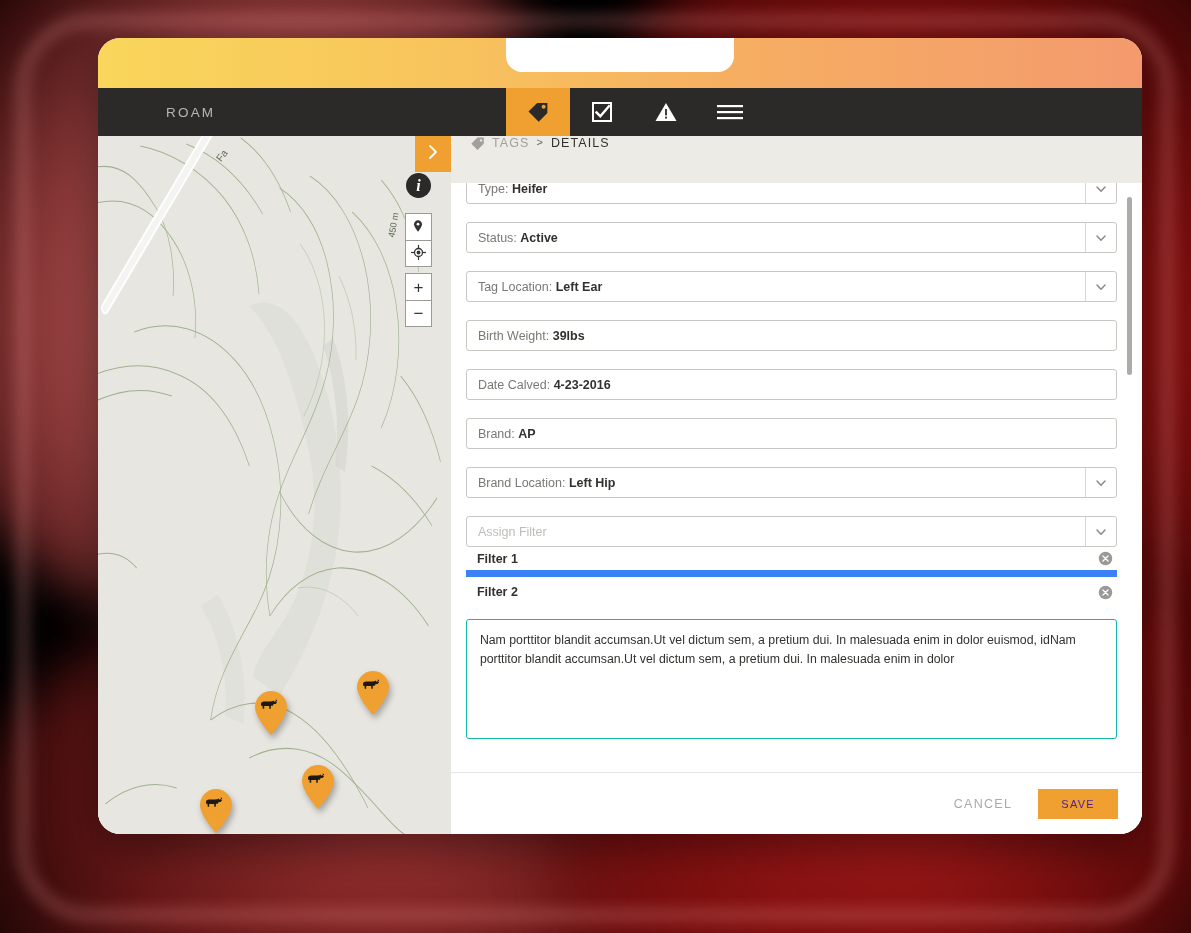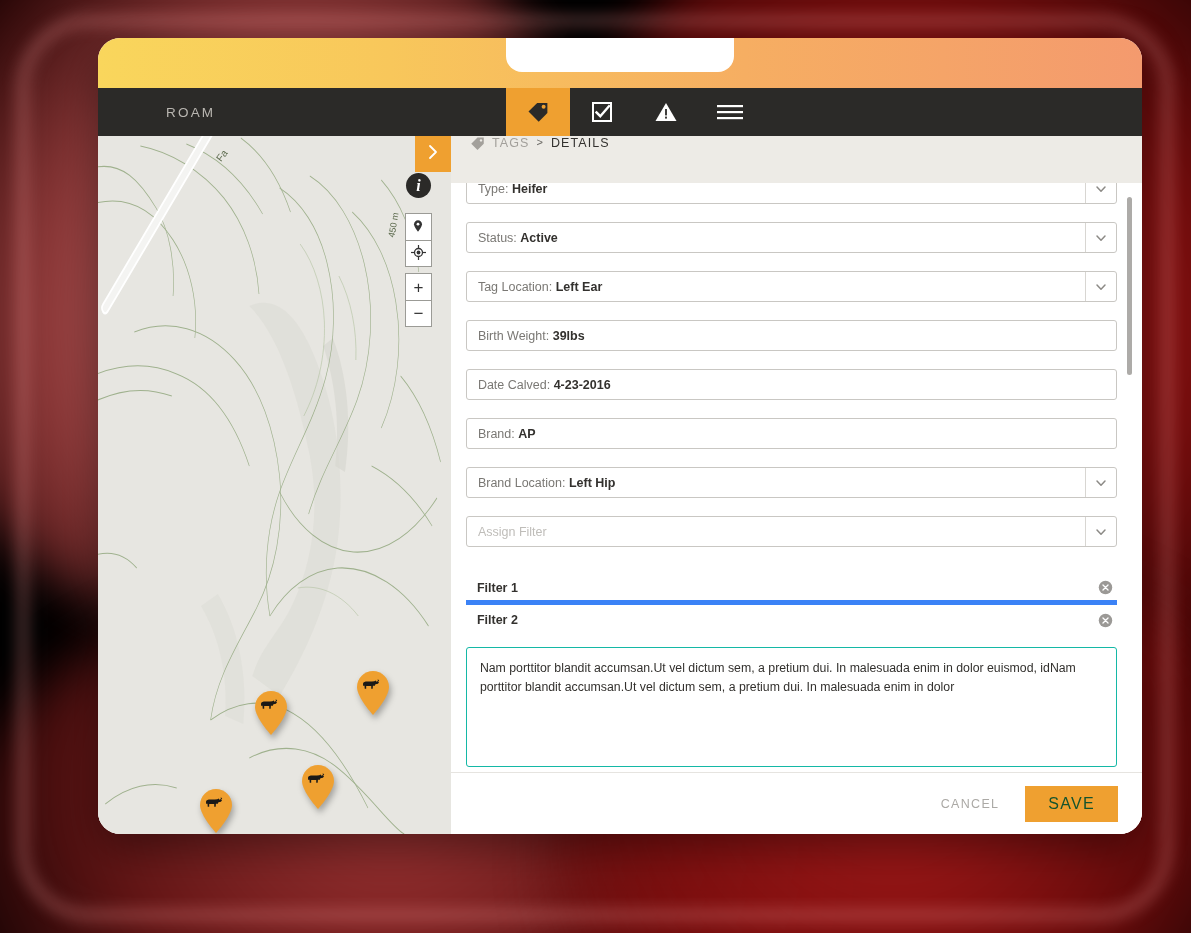--- a/index.html
+++ b/index.html
@@ -183,21 +183,21 @@
     border-left: 1px solid #D8D6D2;
     display: flex; align-items: center; justify-content: center;
     cursor: pointer;
   }
 
   .filter-row {
     display: flex; align-items: center; justify-content: space-between;
     height: 30px; font-size: 12.5px; color: #33312E; font-weight: bold;
     padding-left: 11px; padding-right: 4px;
   }
-  .filter-row.div { border-bottom: 5px solid #3b82f6; }
+  .filter-row.div { border-bottom: 7px solid #3b82f6; }
   .filter-x { cursor: pointer; display: flex; }
 
   #notes {
     border: 1px solid #14b8a6; border-radius: 3px;
     padding: 11px 13px; font-size: 12.3px; line-height: 1.55;
     color: #33312E; height: 120px; margin-top: 12px;
     overflow: hidden;
   }
 
   #scrollbar {
@@ -217,22 +217,22 @@
     gap: 26px; padding-right: 24px;
     background: #fff;
   }
   #cancel-btn {
     color: #ABA9A5; font-size: 12.5px; letter-spacing: 1.3px;
     cursor: pointer; background: none; border: none;
     font-family: "Liberation Sans", sans-serif;
     text-align: center;
   }
   #save-btn {
-    background: #EFA030; color: #14532d;
-    font-size: 16px; letter-spacing: 1.3px;
+    background: #EFA030; color: #4c1d95;
+    font-size: 11px; letter-spacing: 1.3px;
     border: none; border-radius: 0;
     padding: 9px 23px; cursor: pointer;
     font-family: "Liberation Sans", sans-serif;
   }
 </style>
 </head>
 <body>
 
 <div id="stage">
   <div class="glow glow-a"></div>
@@ -467,21 +467,21 @@
                 <span class="ftext">Brand: <b>AP</b></span>
               </div>
               <div class="field">
                 <span class="ftext">Brand Location: <b>Left Hip</b></span>
                 <span class="chev">
                   <svg width="14" height="14" viewBox="0 0 14 14">
                     <path d="M3 5 L7 9.2 L11 5" fill="none" stroke="#8C8A86" stroke-width="1.5" stroke-linecap="round" stroke-linejoin="round"></path>
                   </svg>
                 </span>
               </div>
-              <div class="field placeholder" style="margin-bottom: 28px; text-align: center;">
+              <div class="field placeholder" style="margin-bottom: 0; text-align: center;">
                 <span class="ftext">Assign Filter</span>
                 <span class="chev">
                   <svg width="14" height="14" viewBox="0 0 14 14">
                     <path d="M3 5 L7 9.2 L11 5" fill="none" stroke="#8C8A86" stroke-width="1.5" stroke-linecap="round" stroke-linejoin="round"></path>
                   </svg>
                 </span>
               </div>
               <div class="filter-row div">
                 <span>Filter 1</span>
                 <span class="filter-x">

